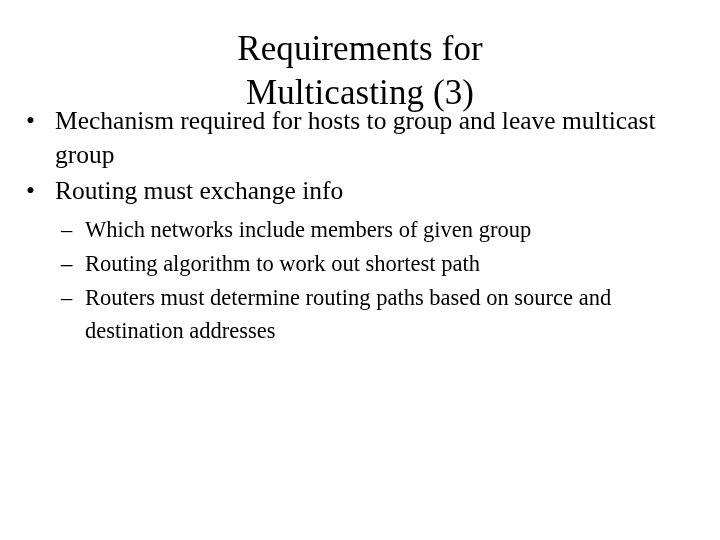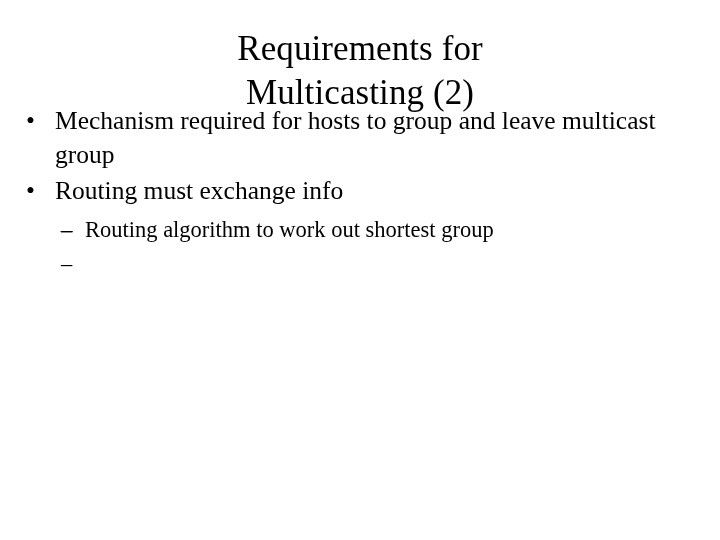--- a/index.html
+++ b/index.html
@@ -111,54 +111,56 @@
     padding: 0;
   }
 </style>
 </head>
 <body style="background: rgb(255, 255, 255); color: rgb(0, 0, 0);">
 
 <div class="slide" style="background: rgb(255, 255, 255);">
 
   <h1 class="slide-title">
     <span class="title-line">Requirements for</span>
-    <span class="title-line">Multicasting (2)</span>
+    <span class="title-line">Multicasting (3)</span>
   </h1>
 
   <div class="slide-body">
     <ul class="bullets">
 
       <li class="level1">
         <span class="marker">•</span>
         <span class="btext">Mechanism required for hosts to group and leave multicast group</span>
       </li>
 
       <li class="level1">
         <span class="marker">•</span>
         <span class="btext">Routing must exchange info</span>
       </li>
 
       <li style="list-style:none">
         <ul class="sublist">
 
           <li class="level2">
             <span class="marker">–</span>
+            <span class="btext">Which networks include members of given group</span>
           </li>
 
           <li class="level2">
             <span class="marker">–</span>
           </li>
 
           <li class="level2">
             <span class="marker">–</span>
-            <span class="btext">Routing algorithm to work out shortest group</span>
+            <span class="btext">Routing algorithm to work out shortest path</span>
           </li>
 
           <li class="level2">
             <span class="marker">–</span>
+            <span class="btext">Routers must determine routing paths based on source and destination addresses</span>
           </li>
 
         </ul>
       </li>
 
     </ul>
   </div>
 
 </div>
 

